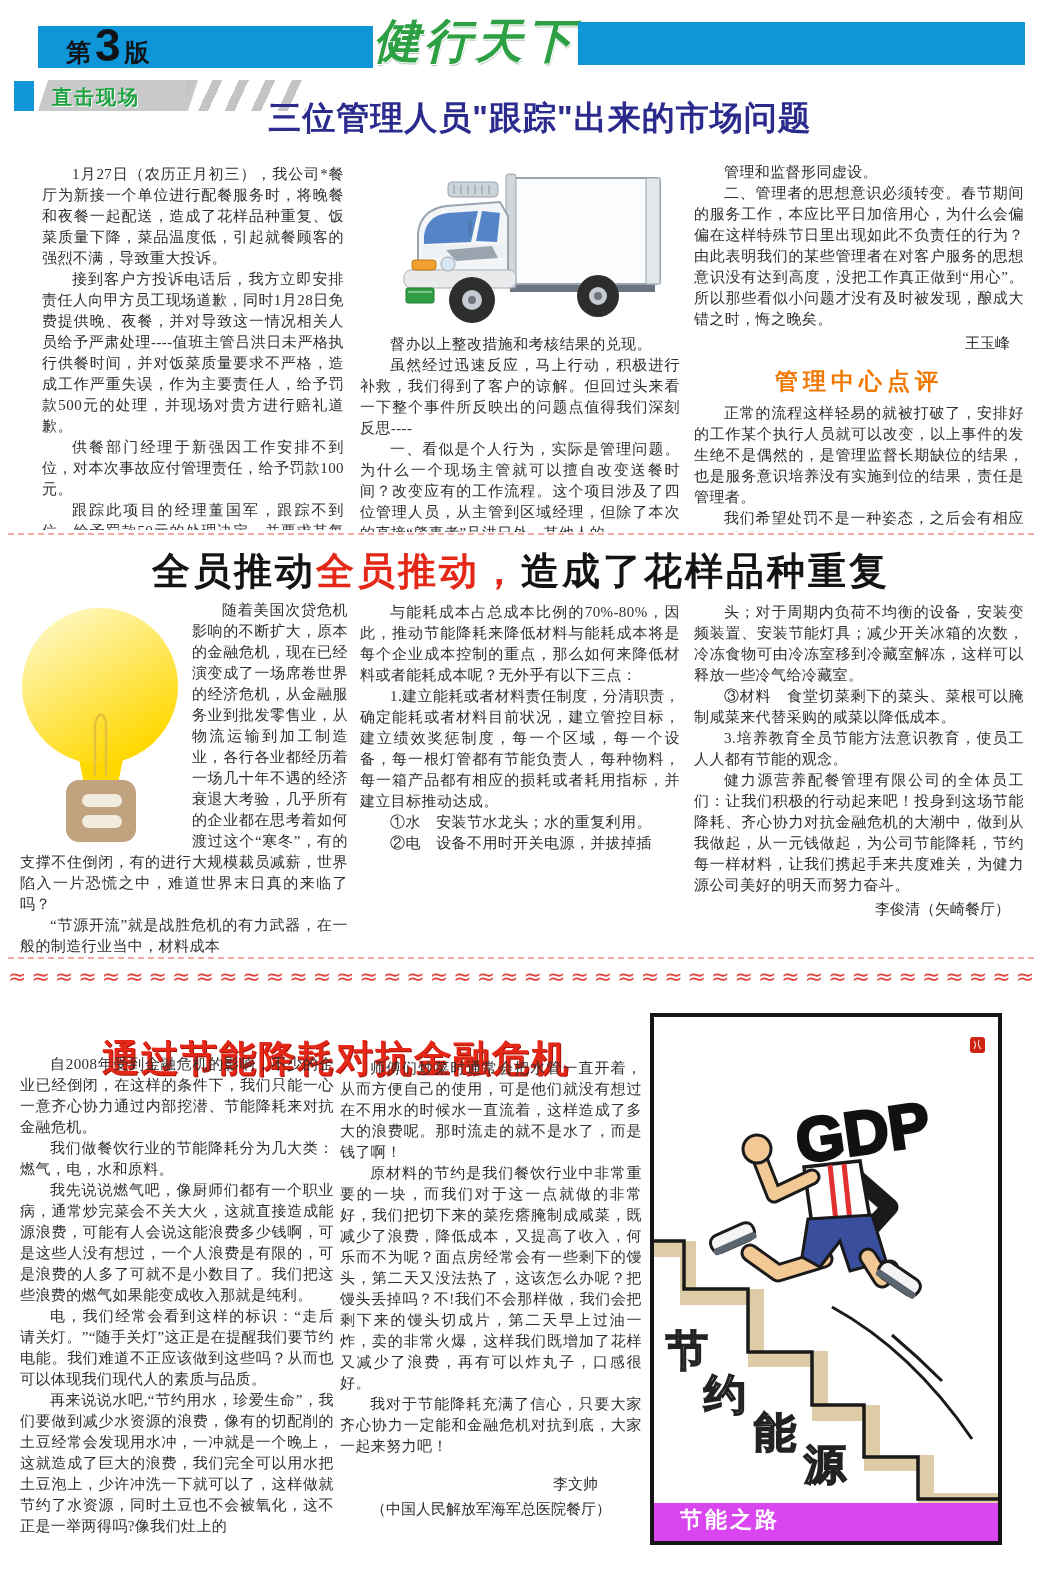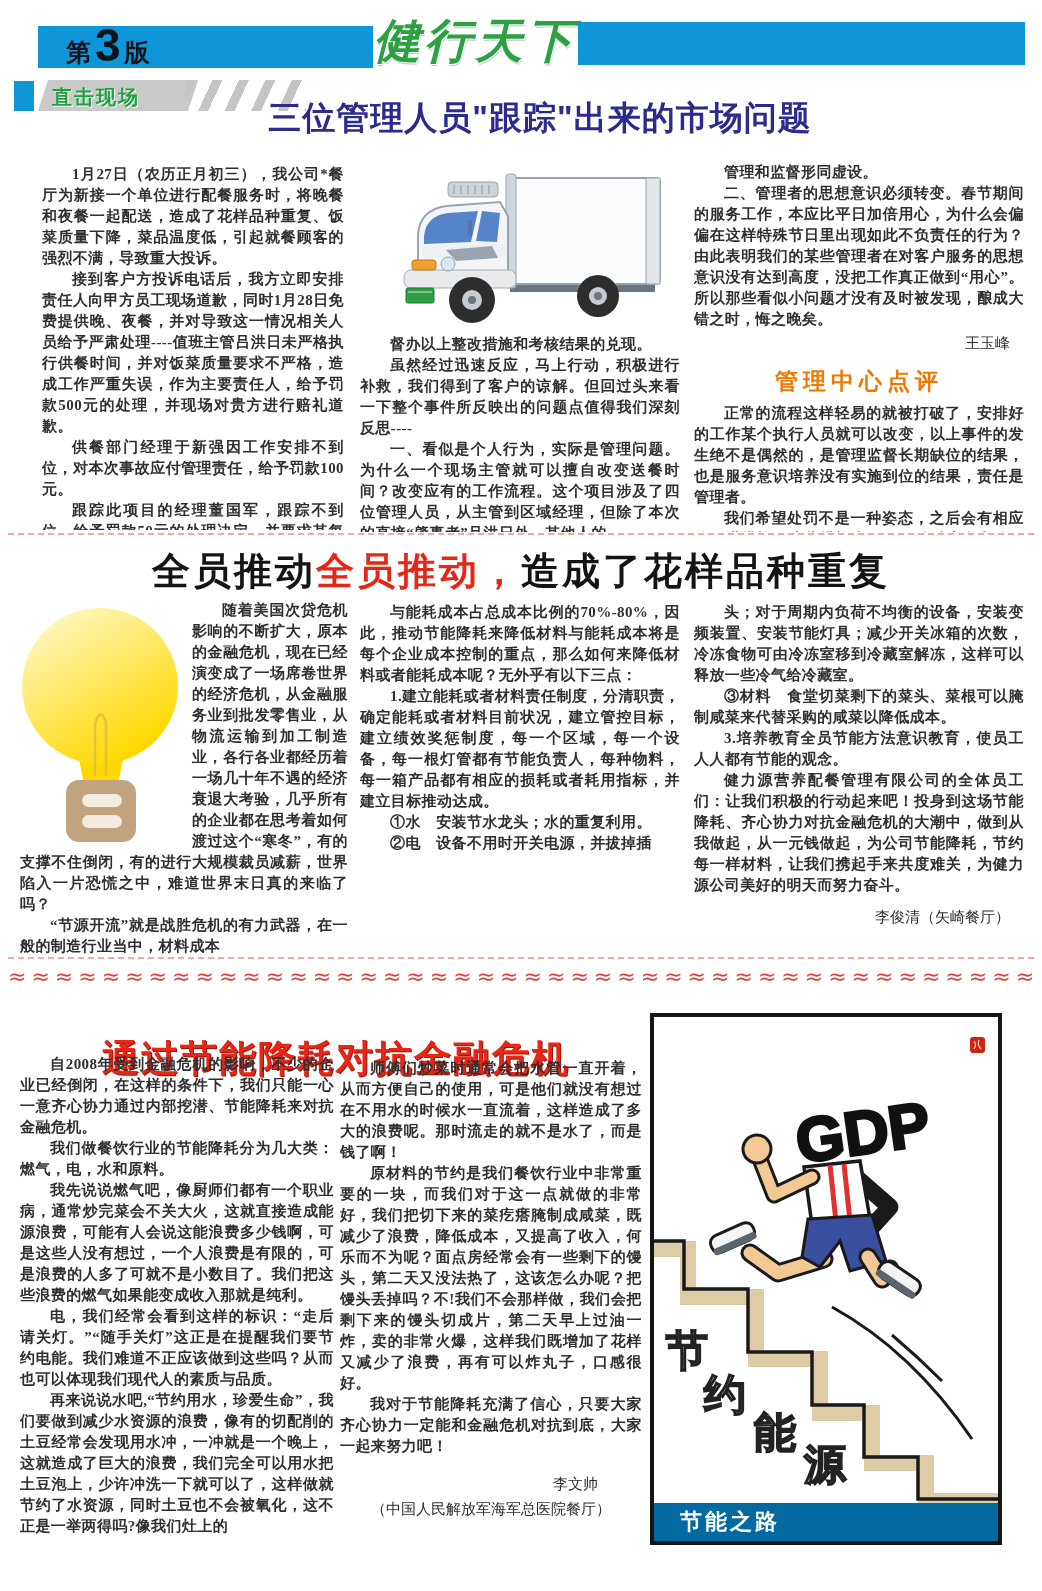--- a/index.html
+++ b/index.html
@@ -42,21 +42,21 @@
   }
   #headline1 {
     left: 140px; top: 96px; width: 800px; text-align: center;
     font-family: "Liberation Sans", sans-serif; font-weight: bold;
     font-size: 33px; color: #2b2b8e; letter-spacing: 1px; white-space: nowrap;
   }
 
   
   .col p {
     margin: 0; text-indent: 2em; text-align: justify;
-    font-size: 15px; line-height: 21px; letter-spacing: .4px; color: #2f2f2f; font-weight: bold;
+    font-size: 15px; line-height: 21px; letter-spacing: .4px; color: #2f2f2f;
   }
   .col { overflow: hidden; }
   .sig { text-align: right; padding-right: 14px; font-size: 15px; line-height: 26px; }
   .sig-center { text-align: center; font-size: 15px; line-height: 24px; }
   #a1-subhead {
     text-align: center; font-family: Liberation Serif, serif;
     font-size: 23px; font-weight: bold; color: #f07800;
     letter-spacing: 5px; margin: 10px 0 6px 0;
   }
   .dashline { border-top: 2px dashed #f2aaa2; height: 0; }
@@ -84,21 +84,21 @@
     text-shadow: 1px 1px 0 #a81207; white-space: nowrap; margin-top: 40px;
   }
 
   
   #cartoon {
     left: 650px; top: 1013px; width: 352px; height: 532px;
     border: 4px solid #151515; background: #fff;
   }
   #cartoon-caption {
     position: absolute; left: 0; right: 0; bottom: 0; height: 38px;
-    background: #0369a1; color: #fff; font-family: Liberation Sans, sans-serif;
+    background: #d946ef; color: #fff; font-family: Liberation Mono, monospace;
     font-size: 22px; font-weight: bold; letter-spacing: 3px;
     line-height: 38px; padding-left: 26px;
   }
 </style>
 </head>
 <body>
 
 <div id="page">
 
   <div class="abs blue-bar" id="bar-left">
@@ -206,21 +206,21 @@
     <p>1.建立能耗或者材料责任制度，分清职责，确定能耗或者材料目前状况，建立管控目标，建立绩效奖惩制度，每一个区域，每一个设备，每一根灯管都有节能负责人，每种物料，每一箱产品都有相应的损耗或者耗用指标，并建立目标推动达成。</p>
     <p>①水　安装节水龙头；水的重复利用。</p>
     <p>②电　设备不用时开关电源，并拔掉插</p>
   </div>
 
   <div class="abs col" style="left:694px; top:602px; width:330px; height:356px;">
     <p>头；对于周期内负荷不均衡的设备，安装变频装置、安装节能灯具；减少开关冰箱的次数，冷冻食物可由冷冻室移到冷藏室解冻，这样可以释放一些冷气给冷藏室。</p>
     <p>③材料　食堂切菜剩下的菜头、菜根可以腌制咸菜来代替采购的咸菜以降低成本。</p>
     <p>3.培养教育全员节能方法意识教育，使员工人人都有节能的观念。</p>
     <p>健力源营养配餐管理有限公司的全体员工们：让我们积极的行动起来吧！投身到这场节能降耗、齐心协力对抗金融危机的大潮中，做到从我做起，从一元钱做起，为公司节能降耗，节约每一样材料，让我们携起手来共度难关，为健力源公司美好的明天而努力奋斗。</p>
-    <div class="sig" style="margin-top:8px;">李俊清（矢崎餐厅）</div>
+    <div class="sig" style="">李俊清（矢崎餐厅）</div>
   </div>
 
   <div class="abs dashline" style="left:8px; top:957px; width:1026px;"></div>
   <div class="abs" id="divider">≈≈≈≈≈≈≈≈≈≈≈≈≈≈≈≈≈≈≈≈≈≈≈≈≈≈≈≈≈≈≈≈≈≈≈≈≈≈≈≈≈≈≈≈≈≈≈≈≈≈≈≈≈≈≈≈≈≈≈≈≈≈≈≈≈≈≈≈≈≈</div>
 
   <div class="abs" id="headline3">通过节能降耗对抗金融危机</div>
 
   <div class="abs col" style="left:20px; top:1054px; width:314px; height:500px;">
     <p>自2008年受到金融危机的影响，不少的企业已经倒闭，在这样的条件下，我们只能一心一意齐心协力通过内部挖潜、节能降耗来对抗金融危机。</p>
     <p>我们做餐饮行业的节能降耗分为几大类：燃气，电，水和原料。</p>

